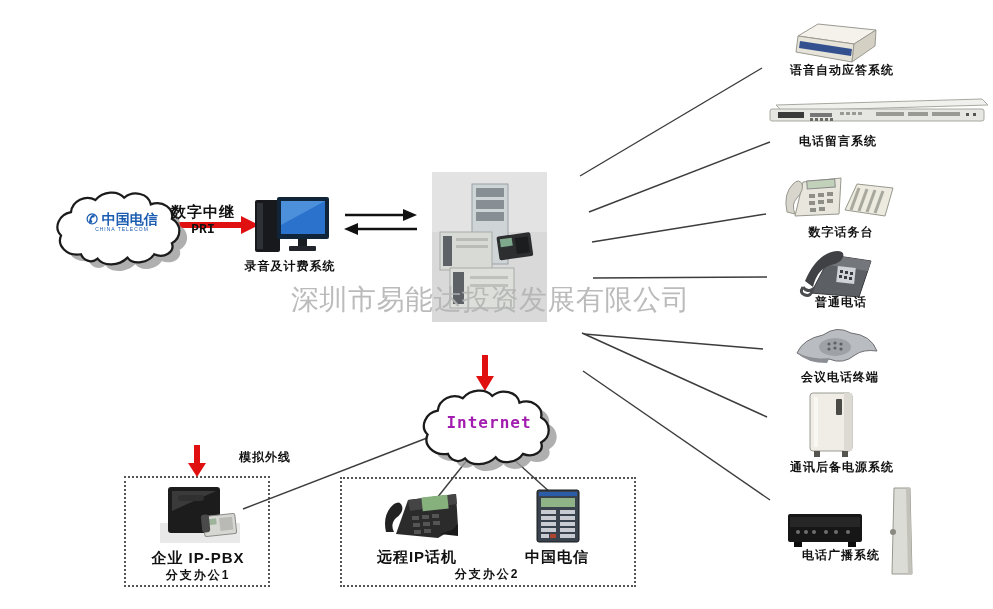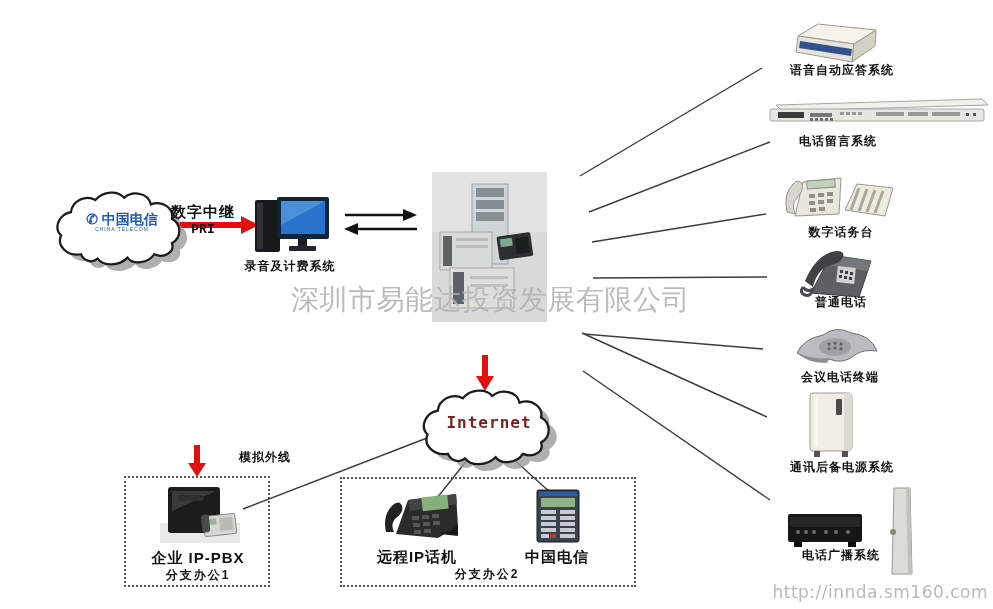--- a/index.html
+++ b/index.html
@@ -10,21 +10,21 @@
   .lbl-light{font-weight:bold;letter-spacing:2px;}
   .lbl-big{font-size:15px;}
   #overlay{position:absolute;left:0;top:0;z-index:2;}
   .devsvg{position:absolute;z-index:3;}
   .dashbox{position:absolute;border:2px dotted #555;z-index:1;background:transparent;}
   #watermark{position:absolute;left:291px;top:281px;z-index:8;font-family:"Liberation Serif",serif;
              font-size:28px;letter-spacing:0.5px;color:#b4b4b4;opacity:.9;white-space:nowrap;}
   #site-url{position:absolute;left:766px;top:582px;width:222px;text-align:right;z-index:6;
             font-family:"DejaVu Sans",sans-serif;font-size:17px;color:#b9b9b9;letter-spacing:.5px;}
   #internet-label{position:absolute;left:410px;top:413px;width:158px;text-align:center;z-index:6;
-            font-family:"DejaVu Sans Mono",monospace;font-weight:bold;font-size:16px;color:#7f1d1d;letter-spacing:1px;}
+            font-family:"DejaVu Sans Mono",monospace;font-weight:bold;font-size:16px;color:#a21caf;letter-spacing:1px;}
   #telecom-logo{position:absolute;left:72px;top:212px;width:100px;text-align:center;z-index:6;line-height:1.1;}
   #telecom-logo .cn{font-size:14px;font-weight:bold;color:#1a5cb0;}
   #telecom-logo .en{font-size:5px;color:#1a5cb0;letter-spacing:1px;}
   .trunk-lbl{position:absolute;z-index:6;text-align:center;transform:translateX(-50%);}
   .trunk-lbl .t1{font-weight:bold;font-size:15px;color:#111;letter-spacing:1px;}
   .trunk-lbl .t2{font-family:Liberation Mono, monospace;font-weight:bold;font-size:13px;color:#111;}
 </style>
 </head>
 <body>
 
@@ -295,15 +295,14 @@
     <rect x="8" y="32" width="8" height="5" fill="#0c0c0c"></rect>
     <rect x="62" y="32" width="8" height="5" fill="#0c0c0c"></rect>
   </svg>
   <svg class="devsvg" style="left:886px;top:486px" width="30" height="92" viewBox="0 0 30 92">
     <polygon points="8,2 24,2 26,88 6,88" fill="#dcdcd6" stroke="#98988e"></polygon>
     <polygon points="20,2 24,2 26,88 22,88" fill="#c2c2ba"></polygon>
     <circle cx="7" cy="46" r="3" fill="#8a8a82"></circle>
   </svg>
   <div class="lbl" style="left:841px;top:547px">电话广播系统</div>
 
-  <div id="site-url">http://innda.sm160.com</div>
 
 </div>
 
 </body></html>

